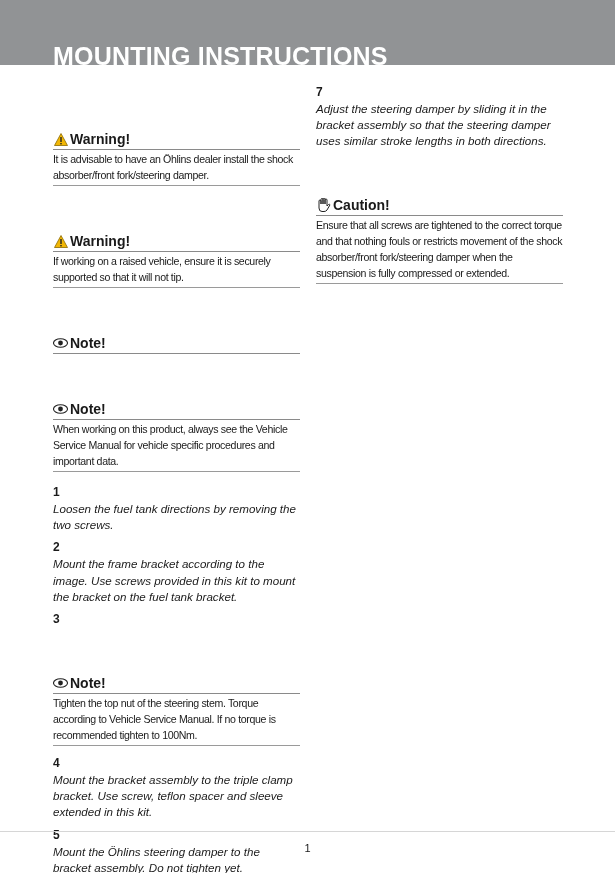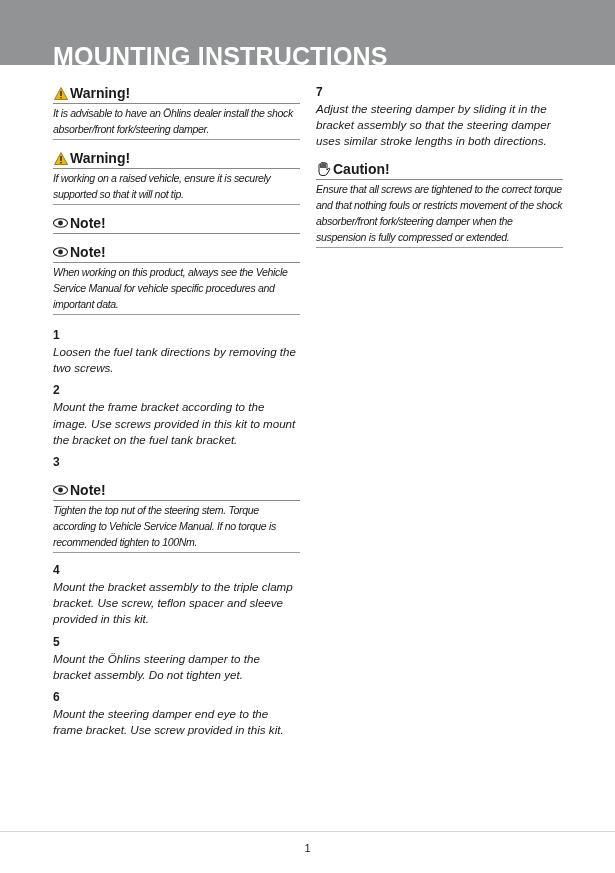--- a/index.html
+++ b/index.html
@@ -6,23 +6,23 @@
   body { width: 615px; height: 873px; position: relative; overflow: hidden;
          font-family: "Liberation Sans", sans-serif; color: #1a1a1a; }
   .header { position: absolute; left: 0; top: 0; width: 615px; height: 65px; background: #919395; }
   .header h1 { position: absolute; left: 53px; top: 40px; margin: 0; font-size: 25px; font-weight: bold;
                color: #fff; letter-spacing: 0.2px; line-height: 32px; height: 25px; overflow: hidden; }
   .col { position: absolute; top: 84px; width: 247px; }
   .col.left { left: 53px; }
   .col.right { left: 316px; }
   .notice { margin-bottom: 9px; }
   .notice-head { display: flex; align-items: center; font-weight: bold; font-size: 14px; line-height: 18px;
-                 border-bottom: 1px solid #8a8a8a; padding-bottom: 1px; }
+                 border-bottom: 1px solid #8a8a8a; padding-bottom: 1px; margin-top: 46px; }
   .notice-head .icon { display: inline-flex; width: 15px; height: 14px; margin-right: 2px; align-items: center; justify-content: center; }
-  .notice-body { font-style: italic; font-size: 10.6px; line-height: 16px; letter-spacing: -0.35px;
+  .notice-body { font-size: 10.6px; line-height: 16px; letter-spacing: -0.35px;
                  border-bottom: 1.5px solid #9a9a9a; padding: 1px 0 2px 0; }
   .step { margin-bottom: 6px; }
   .step-num { font-weight: bold; font-size: 12px; line-height: 17px; }
   .step-text { font-size: 11.6px; line-height: 16.2px; font-style: italic; }
   .footer-line { position: absolute; left: 0; top: 831px; width: 615px; height: 1px; background: #d6d6d6; }
   .page-num { position: absolute; left: 0; width: 615px; top: 842px; text-align: center; font-size: 11px; }
 </style>
 </head>
 <body>
 
@@ -104,21 +104,21 @@
             <circle cx="7.5" cy="5" r="2.4" fill="#222"></circle>
           </svg>
       </span>
       <span>Note!</span>
     </div>
     <div class="notice-body">Tighten the top nut of the steering stem. Torque according to Vehicle Service Manual. If no torque is recommended tighten to 100Nm.</div>
   </div>
 
   <div class="step">
     <div class="step-num">4</div>
-    <div class="step-text">Mount the bracket assembly to the triple clamp bracket. Use screw, teflon spacer and sleeve provided in this kit.</div>
+    <div class="step-text">Mount the bracket assembly to the triple clamp bracket. Use screw, teflon spacer and sleeve extended in this kit.</div>
   </div>
   <div class="step">
     <div class="step-num">5</div>
     <div class="step-text">Mount the Öhlins steering damper to the bracket assembly. Do not tighten yet.</div>
   </div>
   <div class="step">
     <div class="step-num">6</div>
     <div class="step-text">Mount the steering damper end eye to the frame bracket. Use screw provided in this kit.</div>
   </div>
 </div>

